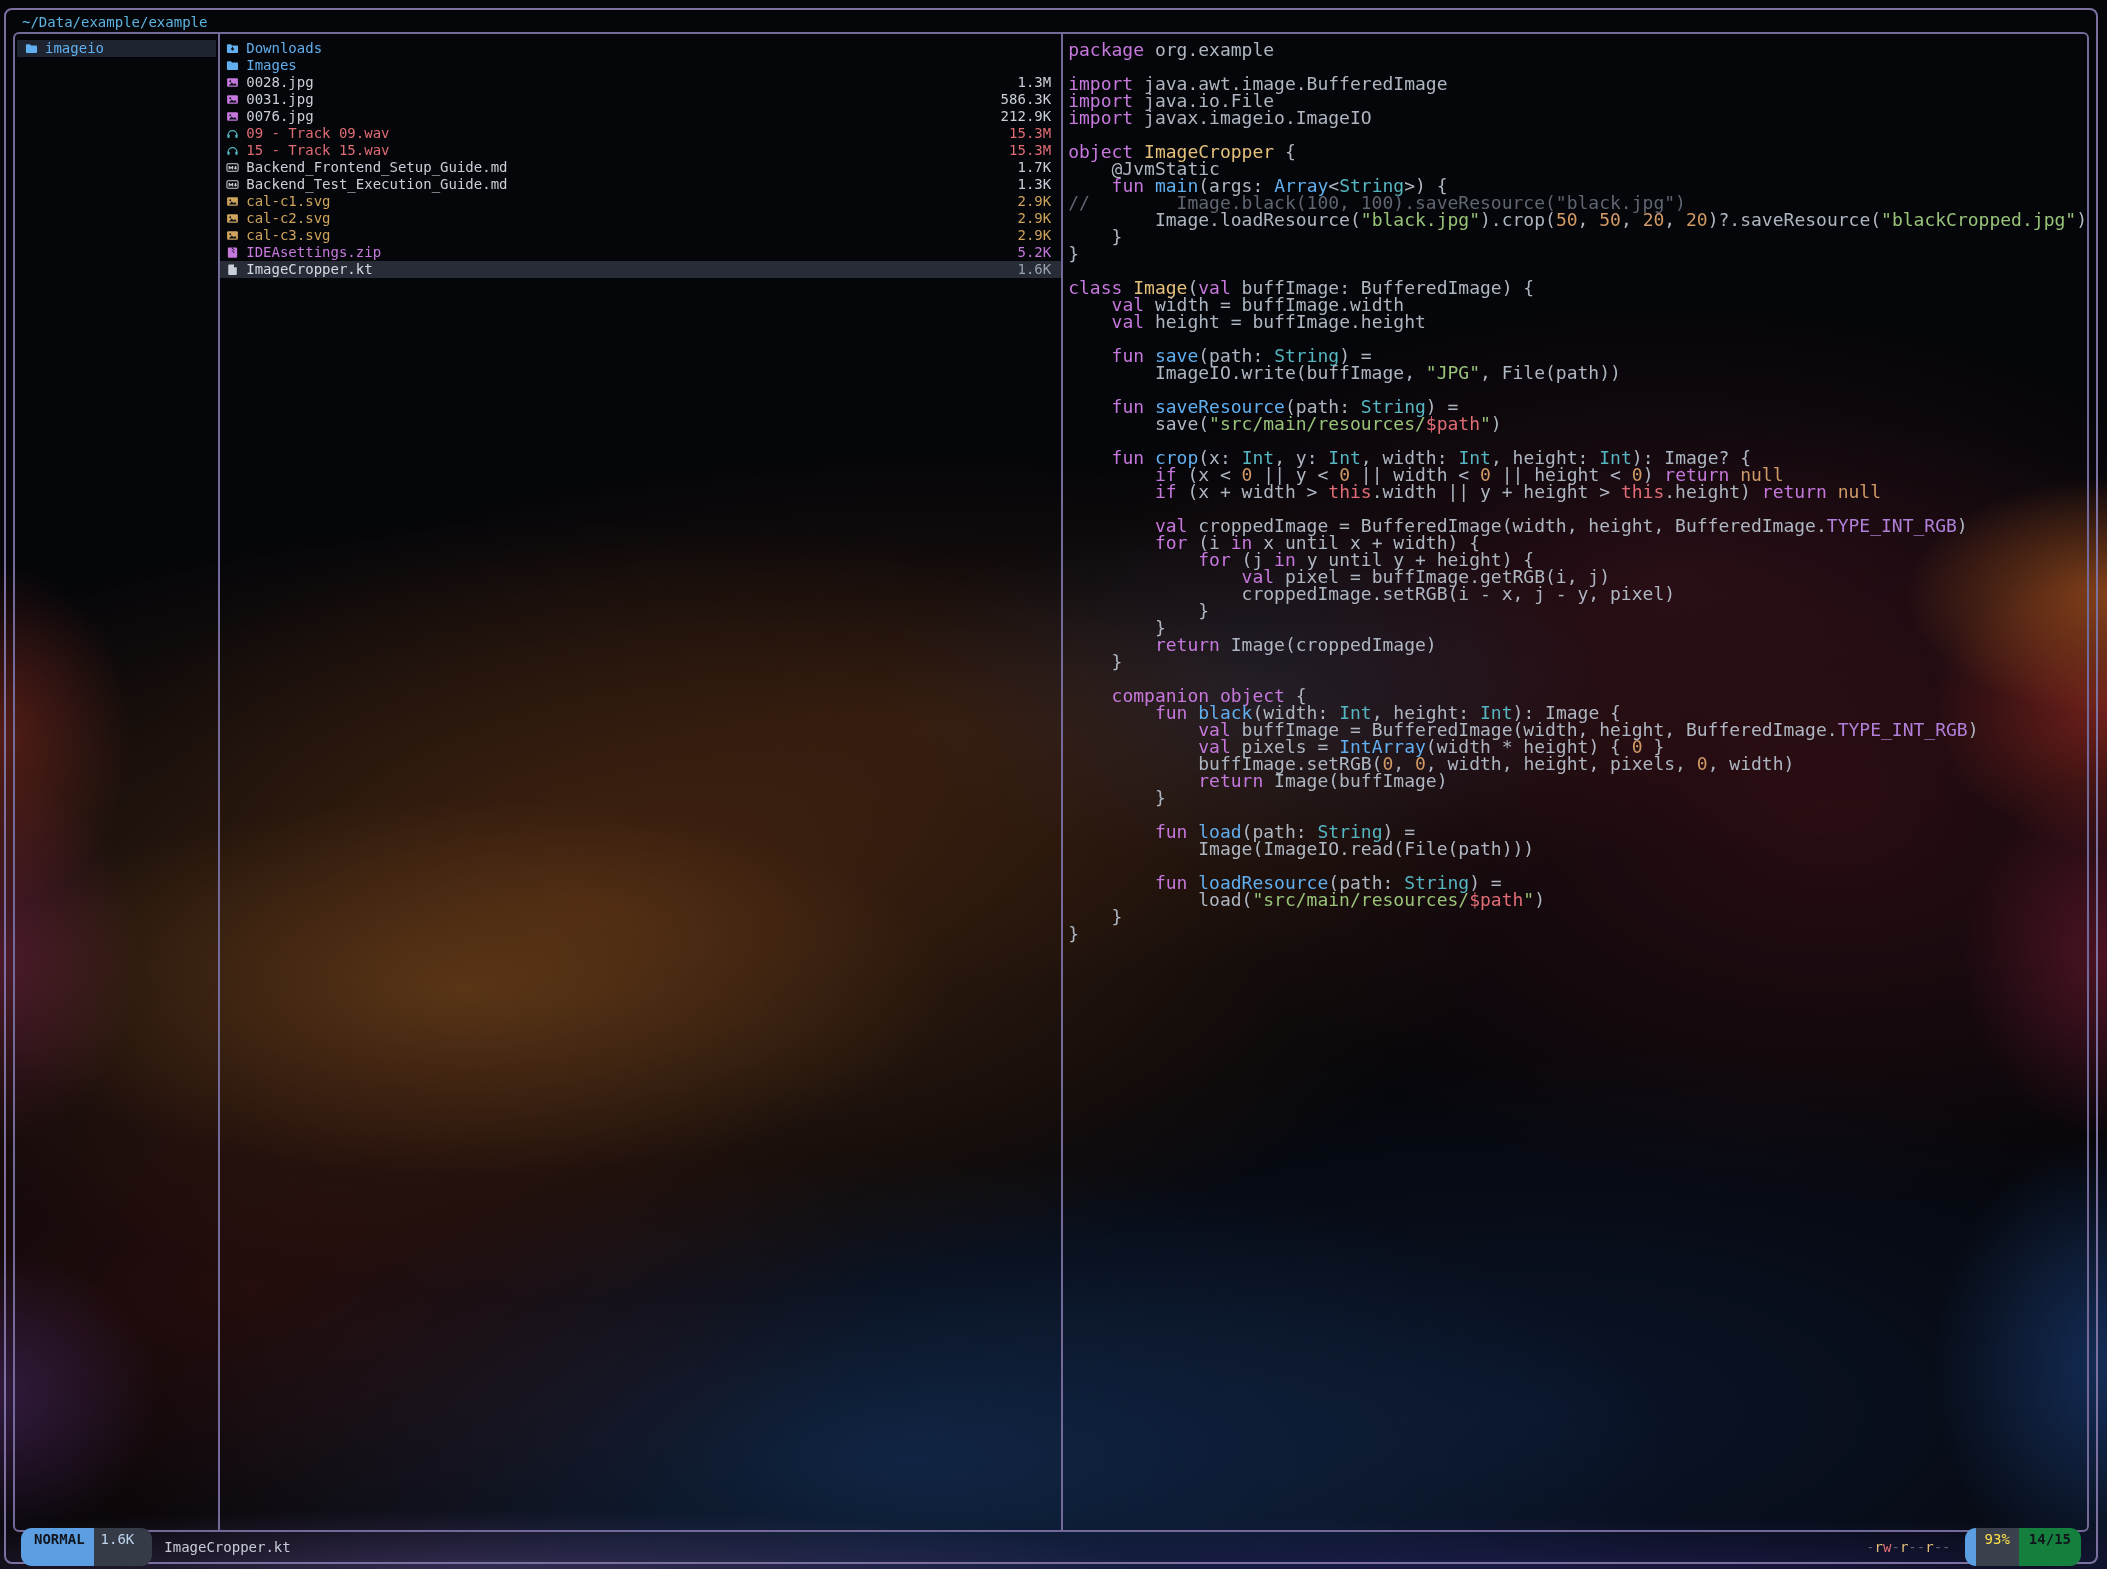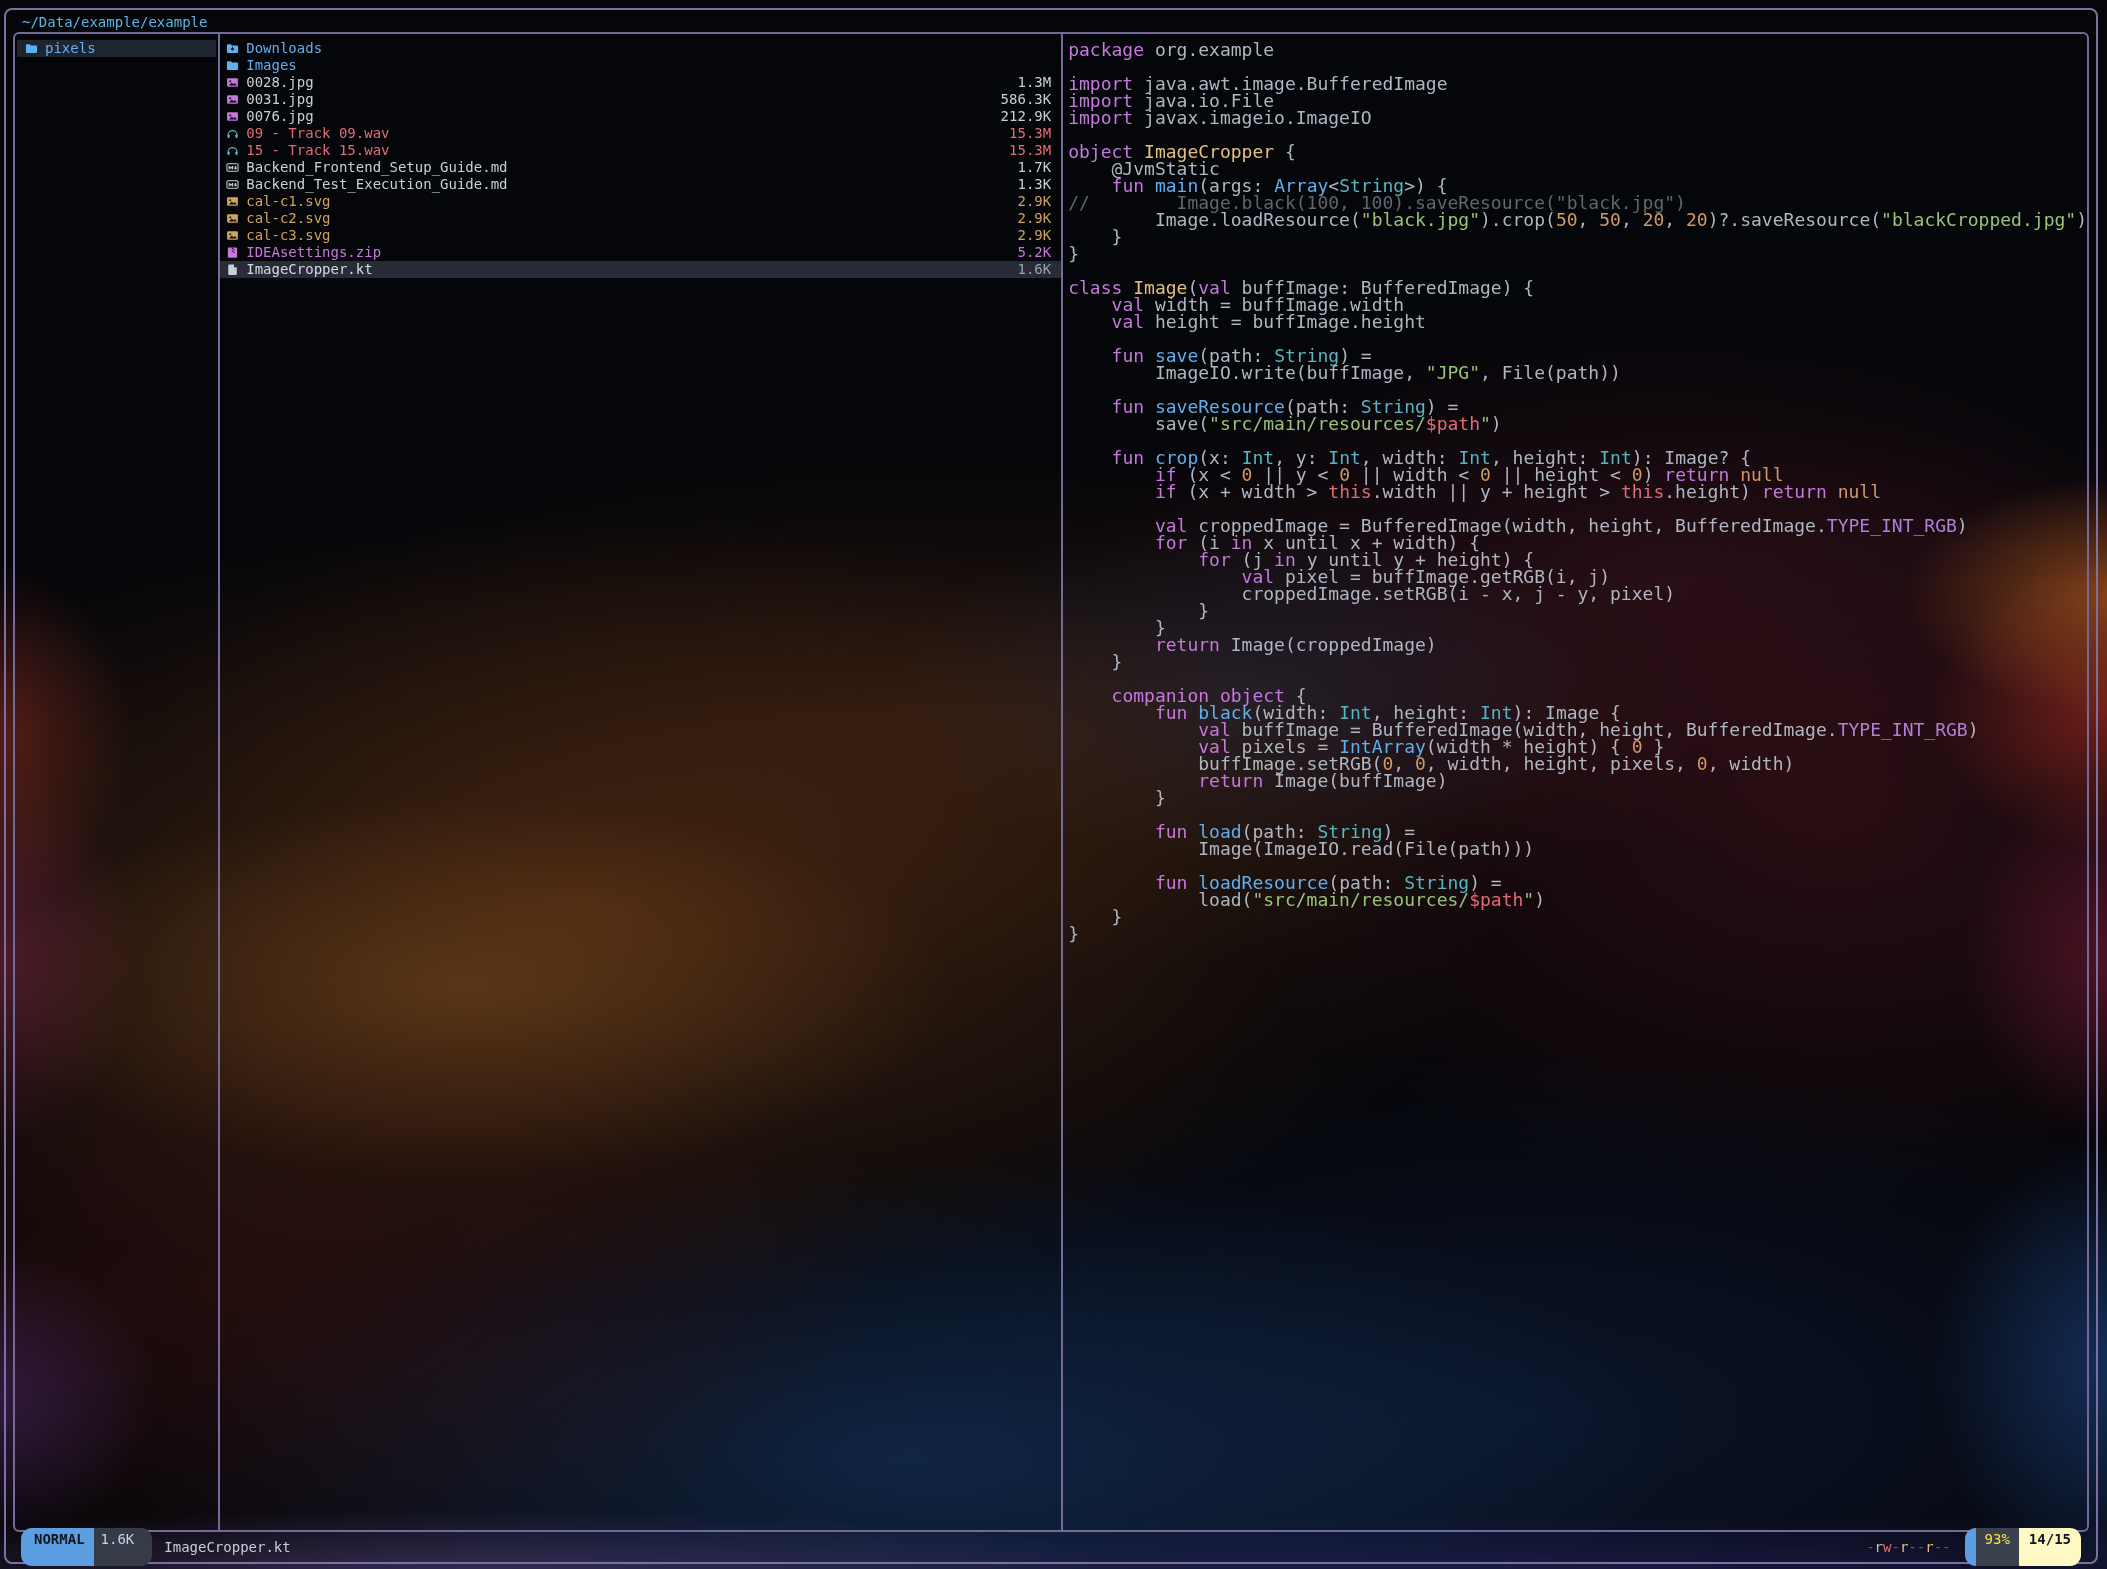--- a/index.html
+++ b/index.html
@@ -66,37 +66,37 @@
   .mode-seg{background:#5b9ee2;color:#11151d;font-weight:bold;padding:0 9px 0 13px;
             border-radius:11px 0 0 11px;}
   .size-seg{background:#363c47;color:#bdd4ef;padding:0 7px;}
   .cap-r{background:#363c47;width:11px;border-radius:0 11px 11px 0;}
   .sb-filename{color:#c6ccd7;margin-left:12px;}
   .sb-right{margin-left:auto;display:flex;align-items:center;}
   .perms{letter-spacing:0;margin-right:14px;}
   .pm-d{color:#5a6170;} .pm-r{color:#e5c07b;} .pm-w{color:#e06c75;}
   .cap-l{background:#5b9ee2;width:11px;border-radius:11px 0 0 11px;}
   .pct-seg{background:#3a404c;color:#fde047;padding:0 9px;}
-  .pos-seg{background:#fef9c3;color:#11151d;font-weight:bold;padding:0 10px;
+  .pos-seg{background:#15803d;color:#11151d;font-weight:bold;padding:0 10px;
            border-radius:0 11px 11px 0;}
 </style>
 </head>
 <body>
 
 <div class="wallpaper"></div>
 <div class="term-tint"></div>
 
 <div class="yazi">
   <div class="cwd">~/Data/example/example</div>
 
   <div class="panes">
     <div class="pane left">
         <div class="row cursor"><span class="ficon" style="color: rgb(97, 175, 239);"><svg width="13" height="13" viewBox="0 0 14 14" fill="currentColor">
               <path d="M1 3.4c0-.6.4-1 1-1h3.2l1.3 1.4H12c.6 0 1 .4 1 1v6c0 .6-.4 1-1 1H2c-.6 0-1-.4-1-1z"></path>
-            </svg></span><span class="fname" style="color: rgb(97, 175, 239);">pixels</span></div>
+            </svg></span><span class="fname" style="color: rgb(97, 175, 239);">imageio</span></div>
       </div>
     <div class="pane mid">
         <div class="row"><span class="ficon" style="color: rgb(97, 175, 239);"><svg width="13" height="13" viewBox="0 0 14 14" fill="currentColor">
               <path d="M1 3.4c0-.6.4-1 1-1h3.2l1.3 1.4H12c.6 0 1 .4 1 1v6c0 .6-.4 1-1 1H2c-.6 0-1-.4-1-1z"></path>
               <path d="M7 5.2v3.2M5.5 7 7 8.6 8.5 7" fill="none" stroke="#0d1118" stroke-width="1.2"></path>
             </svg></span><span class="fname" style="color: rgb(97, 175, 239);">Downloads</span></div>
         <div class="row"><span class="ficon" style="color: rgb(97, 175, 239);"><svg width="13" height="13" viewBox="0 0 14 14" fill="currentColor">
               <path d="M1 3.4c0-.6.4-1 1-1h3.2l1.3 1.4H12c.6 0 1 .4 1 1v6c0 .6-.4 1-1 1H2c-.6 0-1-.4-1-1z"></path>
             </svg></span><span class="fname" style="color: rgb(97, 175, 239);">Images</span></div>
         <div class="row"><span class="ficon" style="color: rgb(198, 120, 221);"><svg width="13" height="13" viewBox="0 0 14 14" fill="currentColor">

